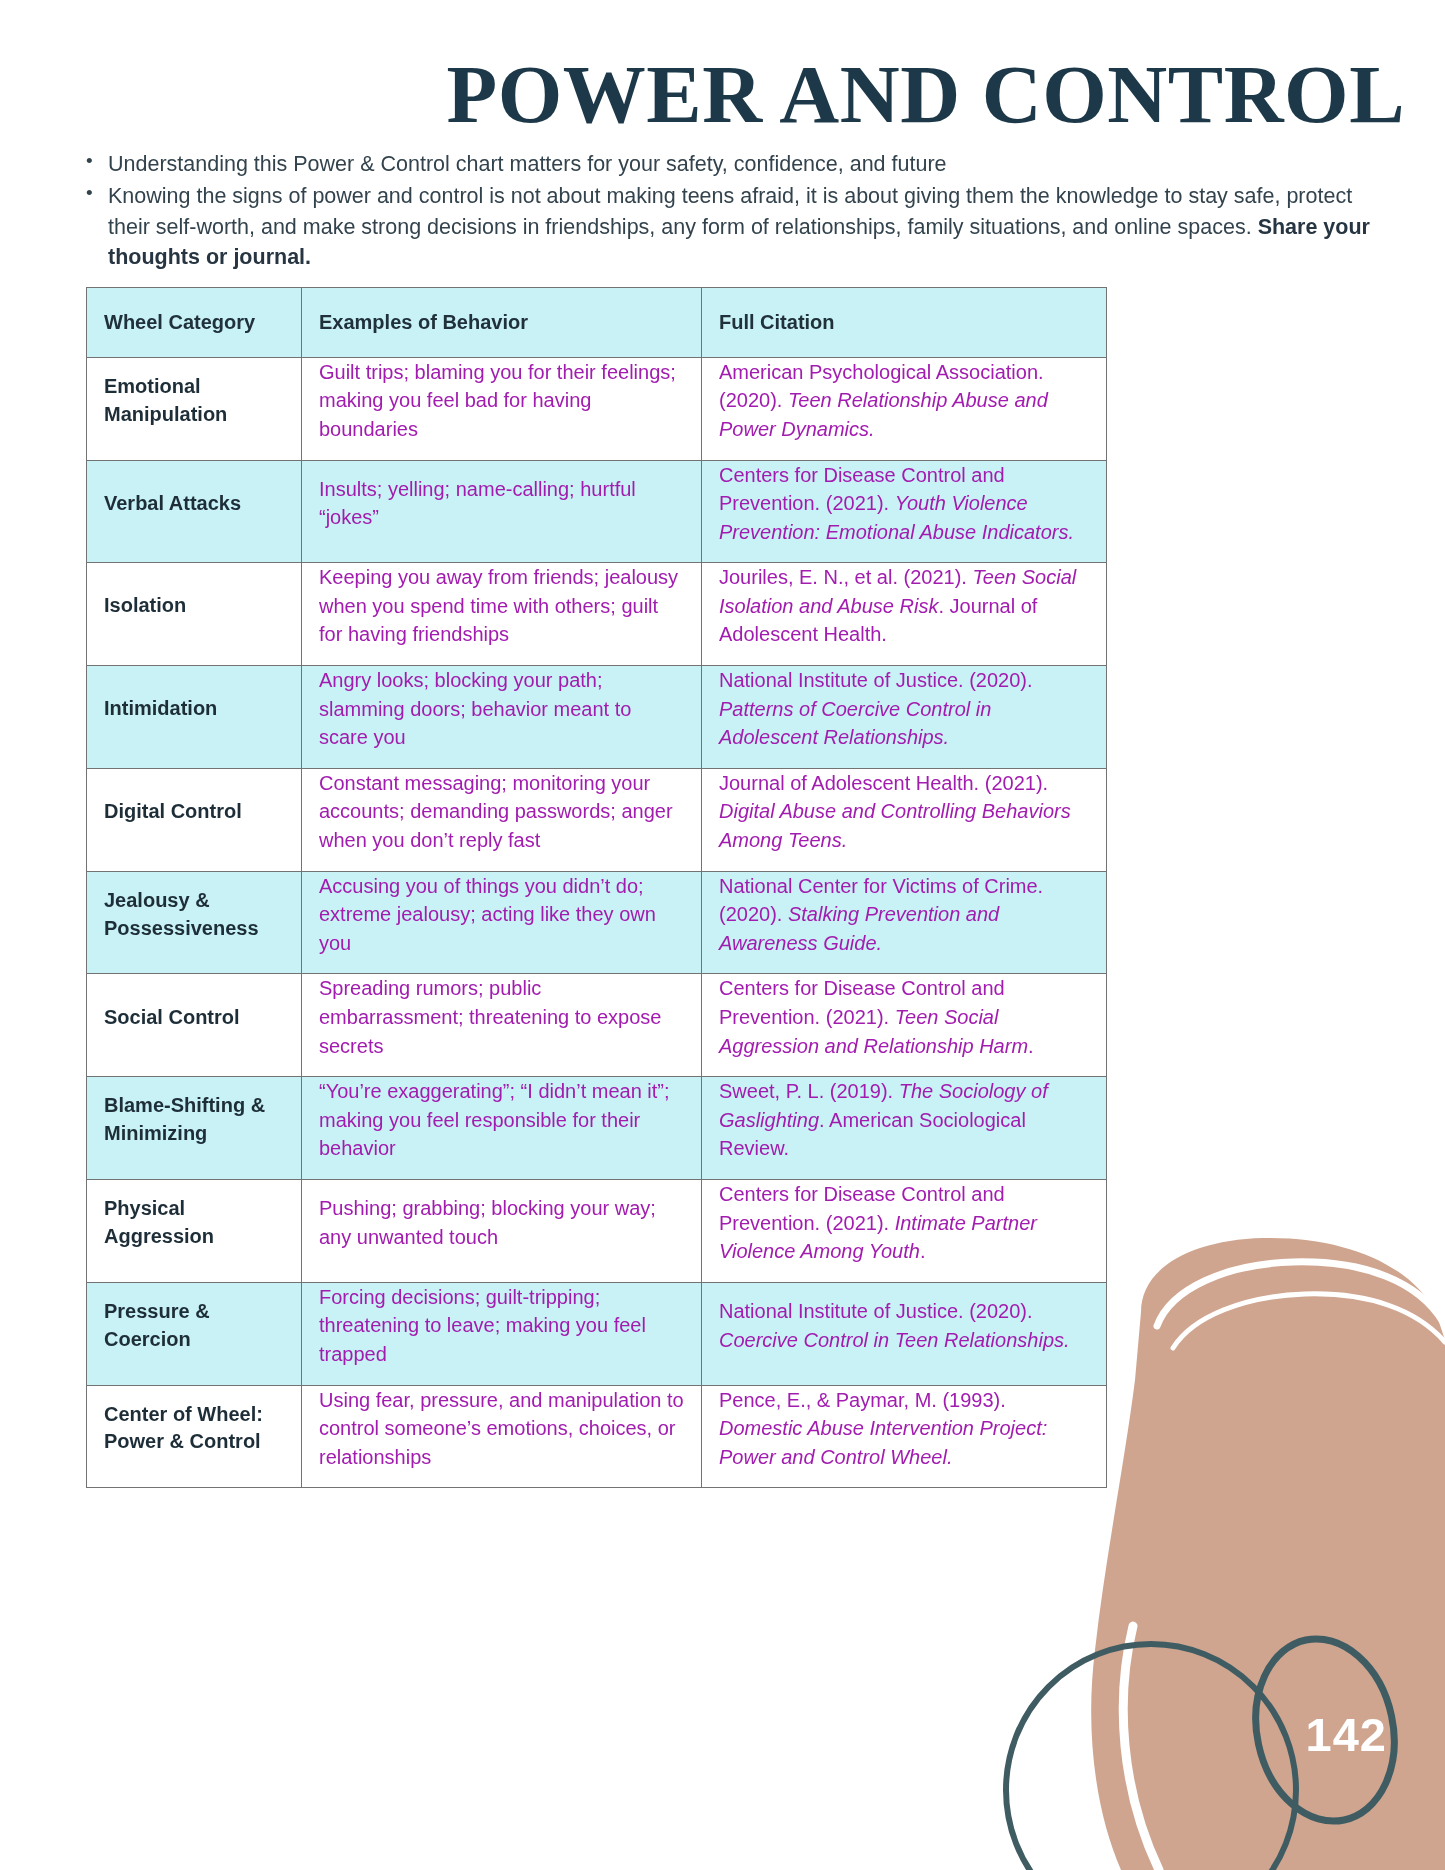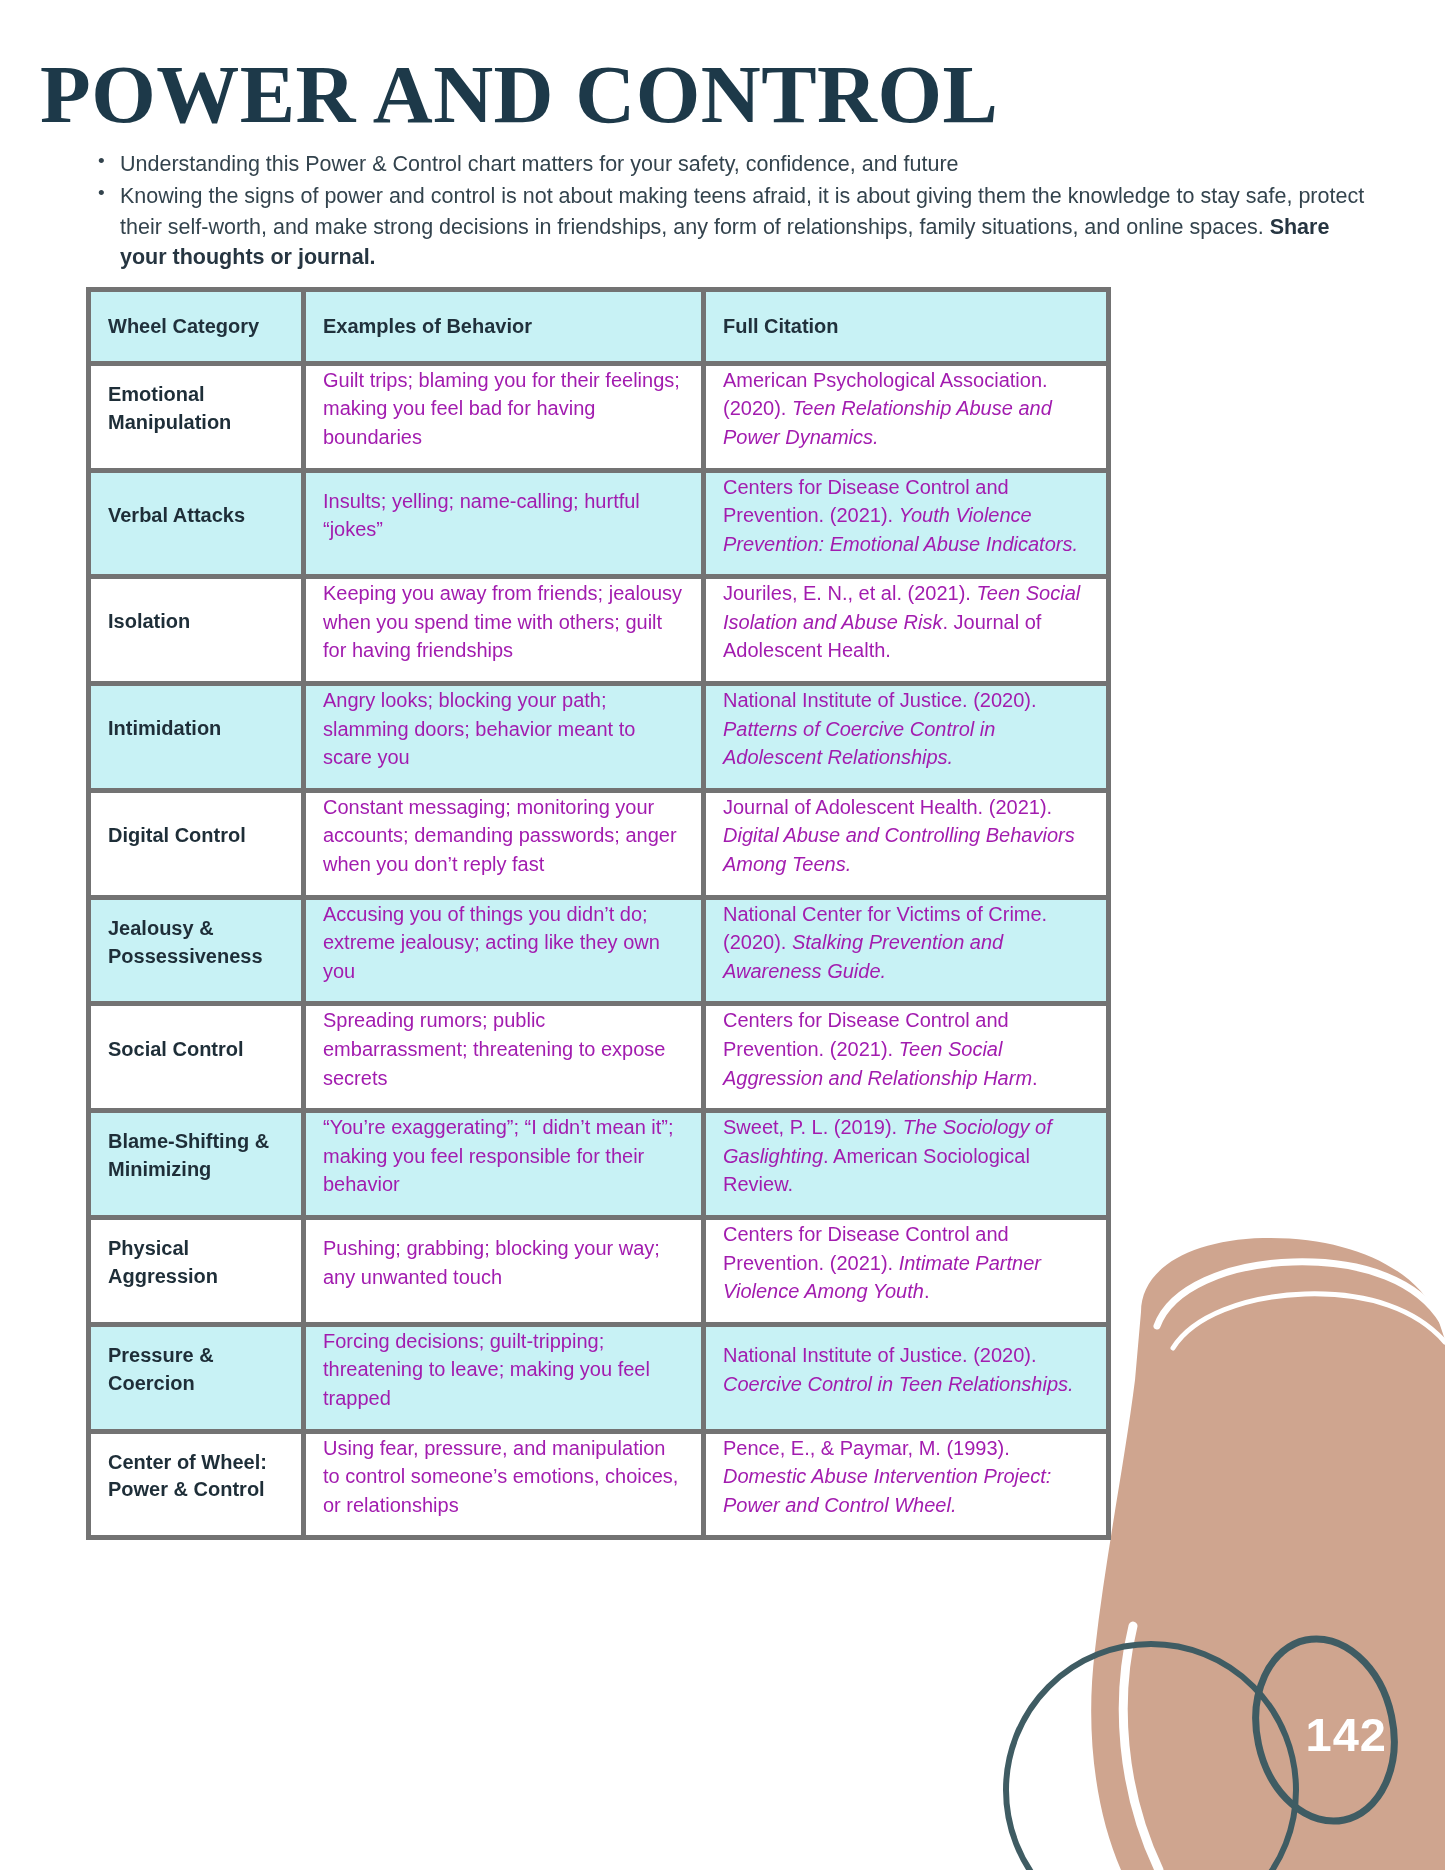--- a/index.html
+++ b/index.html
@@ -29,21 +29,21 @@
 
   
   .page {
     position: relative;
     z-index: 2;
     padding: 0;
   }
 
   
   .title {
-    text-align: left;
+    text-align: right;
     font-family: "Liberation Serif", serif;
     font-weight: 700;
     font-size: 83px;
     line-height: 1.02;
     letter-spacing: 0.5px;
     color: #1d3949;
     margin: 52px 0 0 0;
     padding: 0 40px;
   }
 
@@ -54,21 +54,21 @@
   }
   .intro-heading {
     font-size: 21.5px;
     font-weight: 700;
     letter-spacing: 0.2px;
     color: #2b3a42;
     margin: 0 0 8px 0;
   }
   ul.intro-list {
     list-style: none;
-    margin: 12px;
+    margin: 0;
     padding: 0;
   }
   ul.intro-list li {
     position: relative;
     padding-left: 44px;
     font-size: 21.5px;
     line-height: 1.42;
     color: #33434d;
     margin-bottom: 2px;
   }
@@ -91,21 +91,21 @@
     border-collapse: collapse;
     width: 1020px;
     table-layout: fixed;
     background: #ffffff;
   }
   table.matrix col.c1 { width: 215px; }
   table.matrix col.c2 { width: 400px; }
   table.matrix col.c3 { width: 405px; }
 
   table.matrix th, table.matrix td {
-    border: 5px solid #737373;
+    border: 1px solid #737373;
     vertical-align: middle;
     padding: 0 16px 16px 17px;
     text-align: left;
   }
   table.matrix thead th {
     background: #c8f2f5;
     font-size: 20px;
     font-weight: 700;
     color: #20313c;
     padding-top: 23px;

